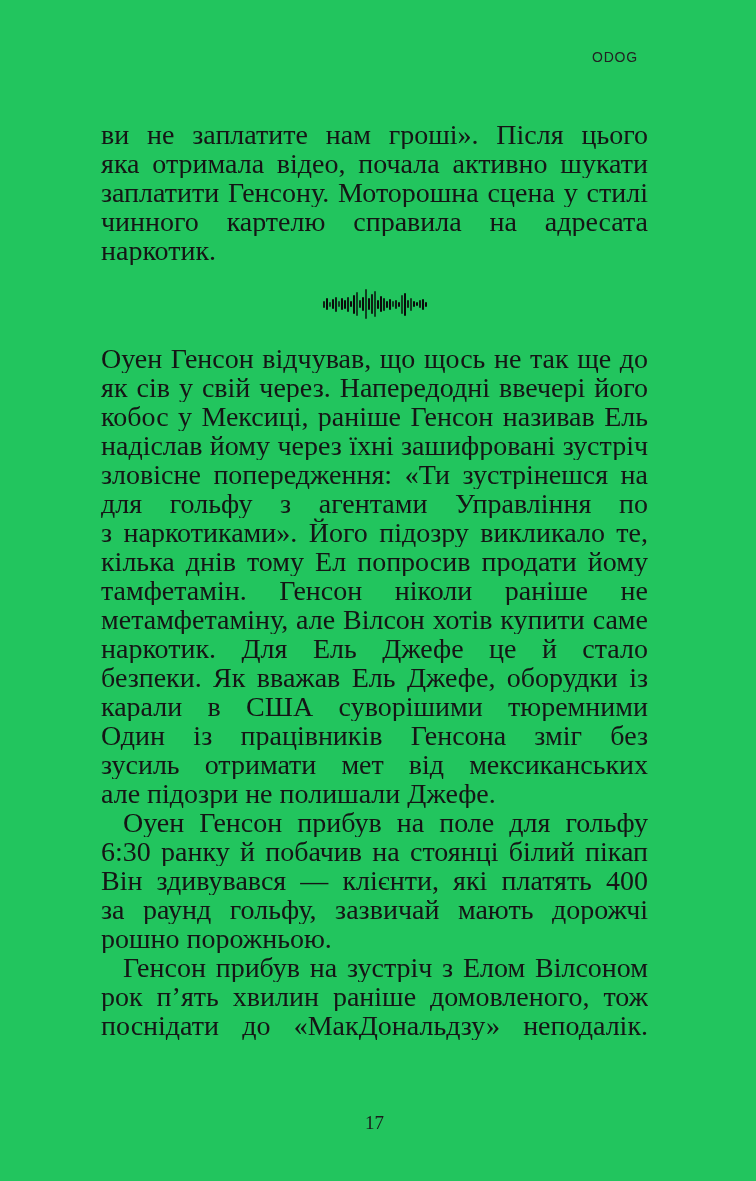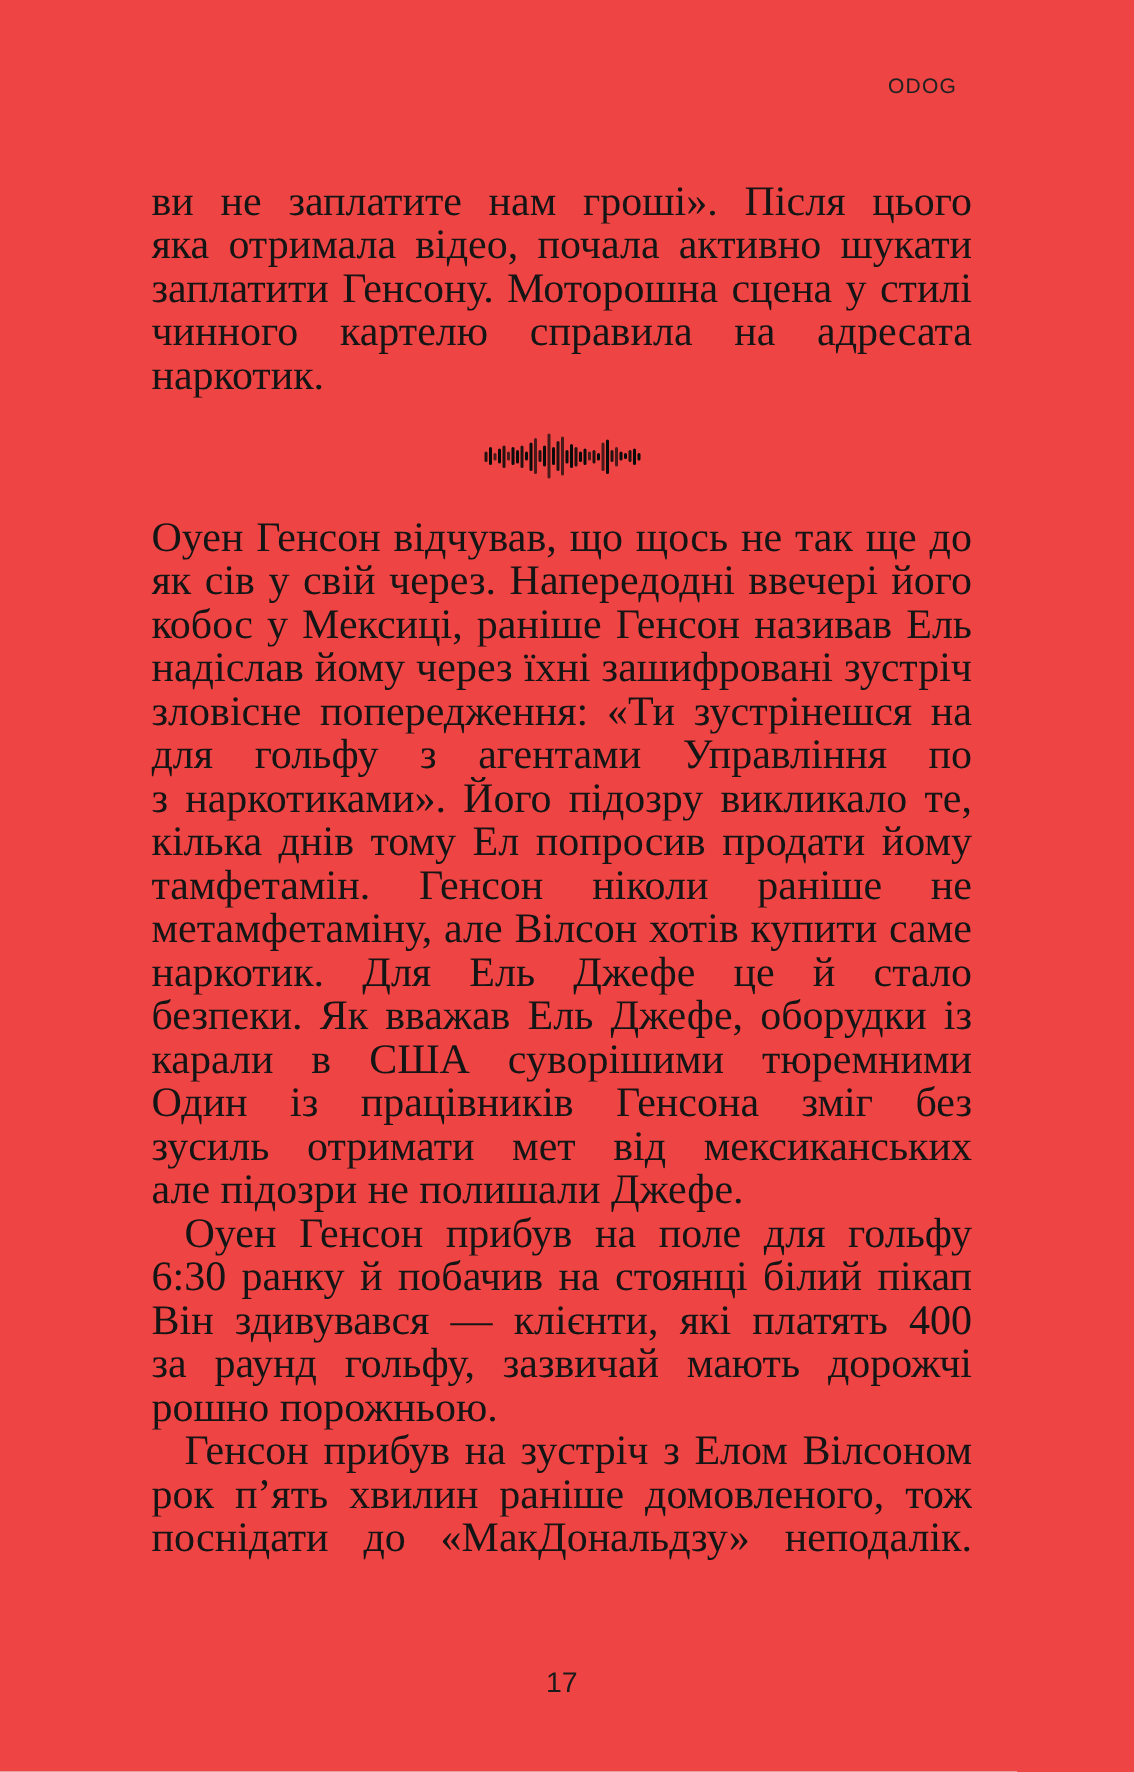--- a/index.html
+++ b/index.html
@@ -1,21 +1,21 @@
 <!DOCTYPE html>
 <html lang="uk"><head>
 <meta charset="utf-8">
 <style>
   html,body { margin:0; padding:0; background:#e8e8e8; }
   .page {
     position: relative;
     width: 756px;
     height: 1181px;
     margin: 0 auto;
-    background: #ef4444;
+    background: #22c55e;
     color: #1b1b1b;
     overflow: hidden;
   }
   .running-head {
     position: absolute;
     top: 49px;
     left: 101px;
     width: 547px;
     text-align: right;
     padding-right: 10px;
@@ -60,21 +60,21 @@
     background: #0a0a0a;
   }
   .wbar:nth-child(3n) { opacity: 0.72; }
   .wbar:nth-child(4n+1) { opacity: 0.88; }
   .folio {
     position: absolute;
     top: 1112px;
     left: 101px;
     width: 547px;
     text-align: center;
-    font-family: Liberation Sans, sans-serif;
+    font-family: Liberation Serif, serif;
     font-size: 19px;
     color: #1b1b1b;
   }
 </style>
 </head>
 <body>
 
 <div class="page">
   <div class="running-head">ODOG</div>
 

